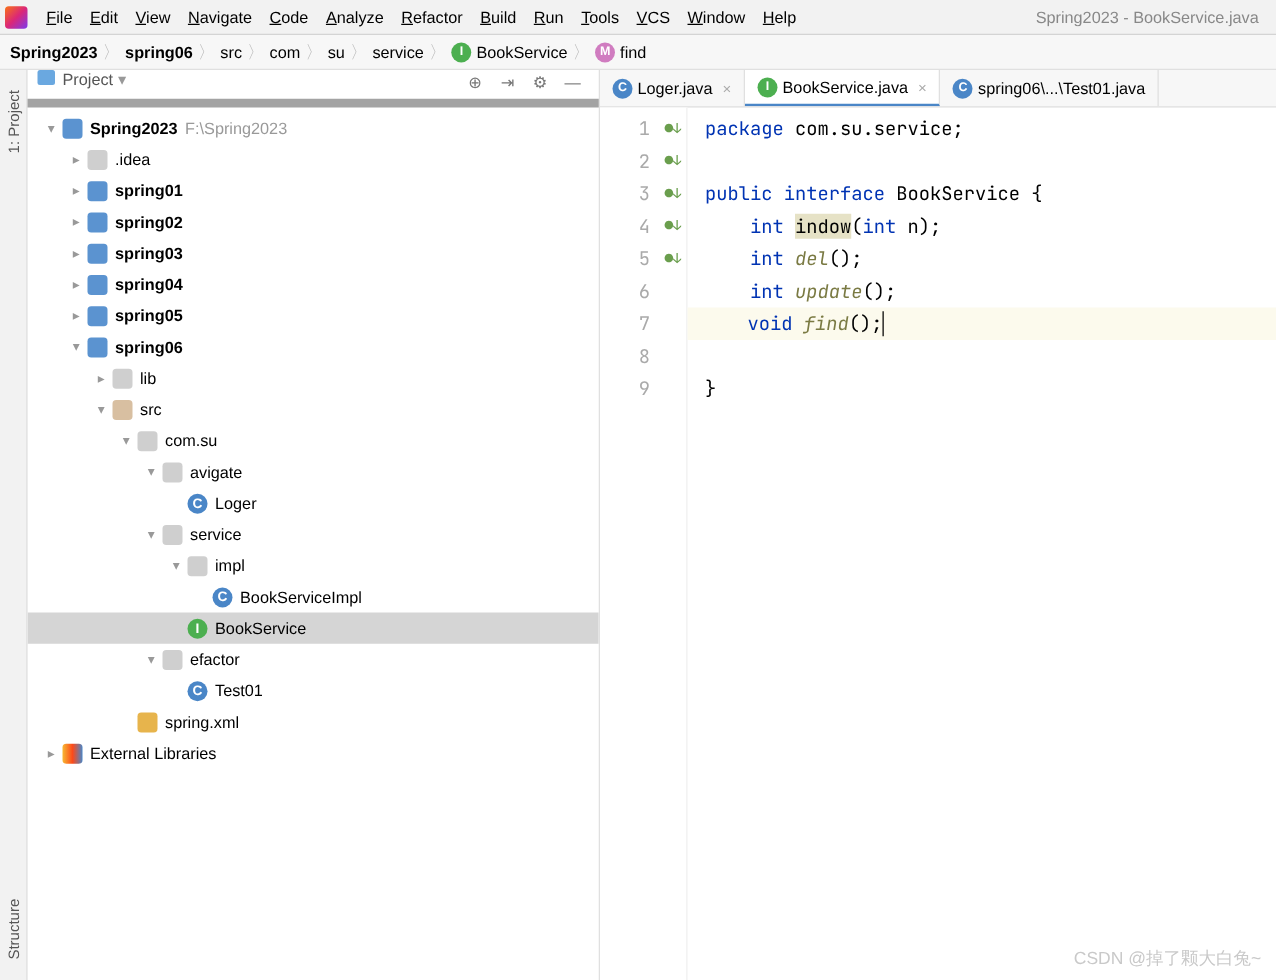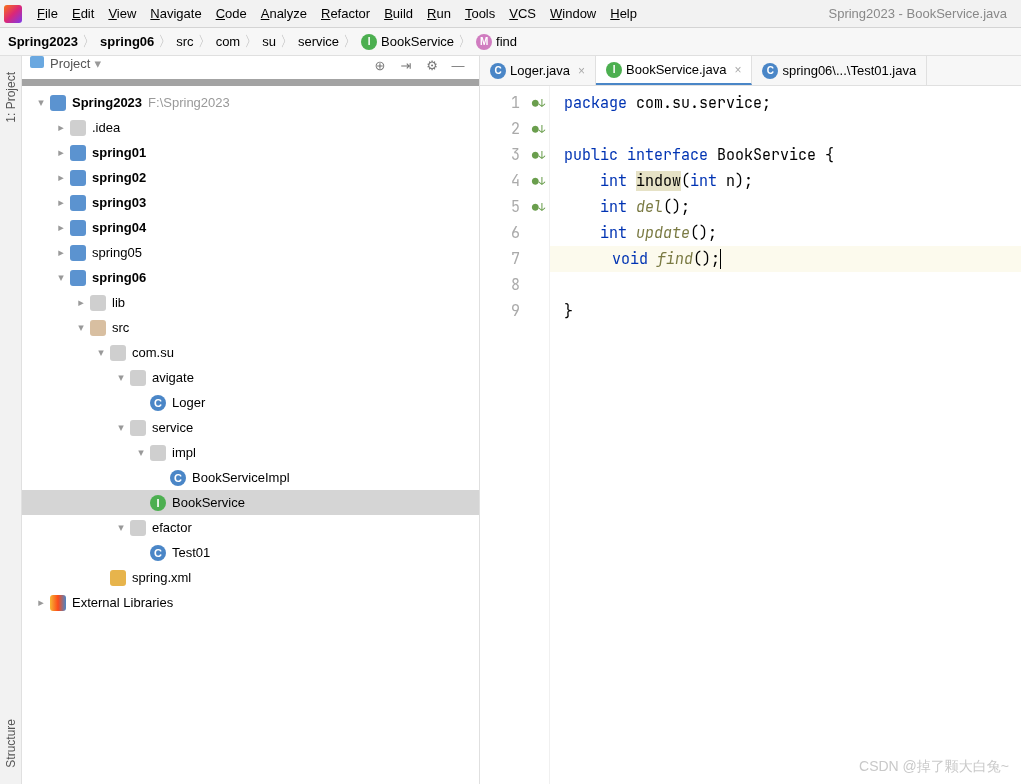--- a/index.html
+++ b/index.html
@@ -43,21 +43,21 @@
 .tab { display:flex; align-items:center; padding: 0 10px; border-right:1px solid #e0e0e0; cursor:default; }
 .tab.active { background:#fff; border-bottom:2px solid #4a86c7; }
 .tab .close { margin-left:8px; color:#aaa; font-size:12px; }
 .editor { flex:1; display:flex; font-family: "JetBrains Mono","Consolas",monospace; font-size:15px; position:relative; }
 .gutter-col { width:48px; text-align:right; color:#aaa; padding:4px 8px 0 0; line-height:26px; user-select:none; background:#fff; }
 .marker-col { width:22px; padding-top:4px; line-height:26px; text-align:center; font-size:11px; color:#6a9e4d; background:#fff; border-right:1px solid #f0f0f0; }
 .code-col { flex:1; padding:4px 0 0 14px; line-height:26px; white-space:pre; }
 .kw { color:#0033b3; }
 .fn { color:#7a7a43; font-style:italic; }
 .hl-save { background:#e6e2c6; }
-.line-cursor { background:#fcfaed; display:block; margin-left:-14px; padding-left:26px; }
+.line-cursor { background:#fcfaed; display:block; margin-left:-14px; padding-left:12px; }
 .cursor-bar { border-left:1px solid #000; }
 .watermark { position:absolute; right:12px; bottom:8px; color:#c9c9c9; font-size:14px; }
 .circle { width:16px;height:16px;border-radius:50%;display:inline-flex;align-items:center;justify-content:center;font-size:10px;font-weight:bold;color:#fff;margin-right:4px; }
 .circle.c { background:#4a86c7; }
 .circle.i { background:#4caf50; }
 .circle.m { background:#d07cc0; }
 </style>
 </head>
 <body>
 
@@ -148,21 +148,21 @@
           <span style="font-weight: bold;">spring03</span>
         </div>
         <div class="tree-row" style="--ind: 32px;">
           <span class="tw">▸</span>
           <span class="ico module"></span>
           <span style="font-weight: bold;">spring04</span>
         </div>
         <div class="tree-row" style="--ind: 32px;">
           <span class="tw">▸</span>
           <span class="ico module"></span>
-          <span style="font-weight: normal;">spring05</span>
+          <span style="font-weight: bold;">spring05</span>
         </div>
         <div class="tree-row" style="--ind: 32px;">
           <span class="tw">▾</span>
           <span class="ico module"></span>
           <span style="font-weight: bold;">spring06</span>
         </div>
         <div class="tree-row" style="--ind: 52px;">
           <span class="tw">▸</span>
           <span class="ico folder"></span>
           <span>lib</span>

